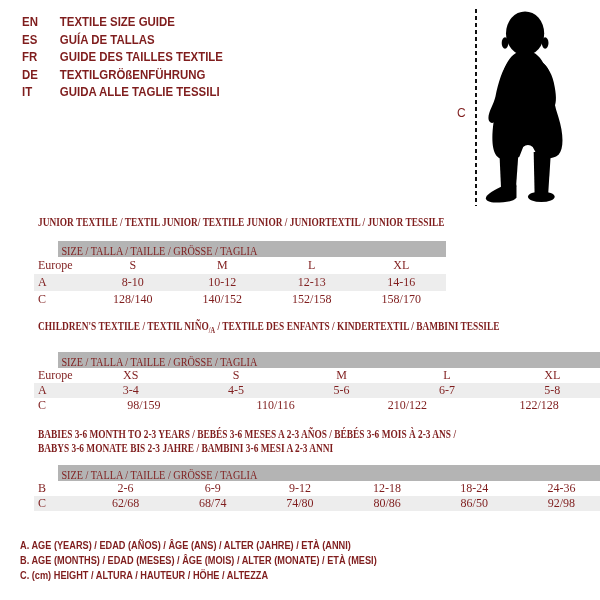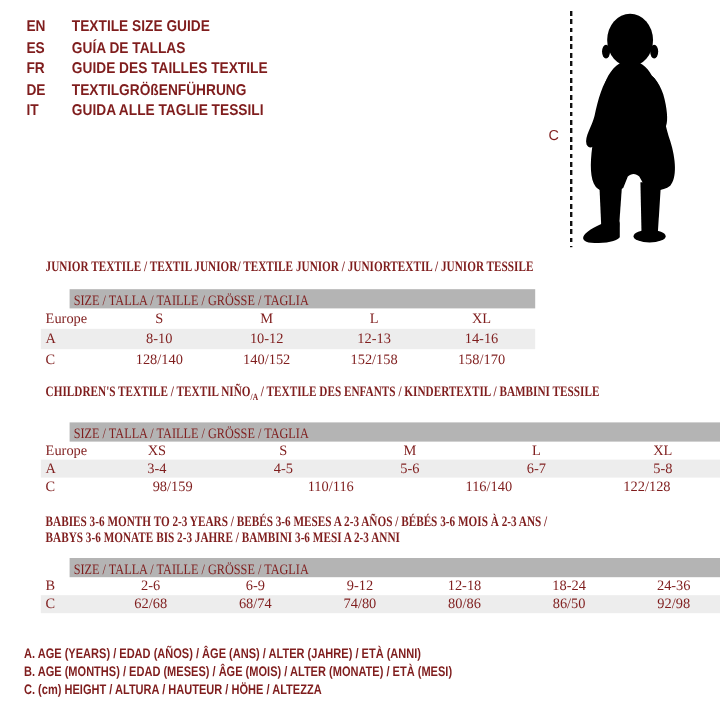--- a/index.html
+++ b/index.html
@@ -152,21 +152,21 @@
           <span class="cell">3-4</span>
           <span class="cell">4-5</span>
           <span class="cell">5-6</span>
           <span class="cell">6-7</span>
           <span class="cell">5-8</span>
         </div>
         <div class="row">
           <span class="label">C</span>
           <span class="cell">98/159</span>
           <span class="cell">110/116</span>
-          <span class="cell">116/140</span>
+          <span class="cell">210/122</span>
           <span class="cell">122/128</span>
         </div>
       </div>
   </section>
 
   <section class="tbl t3">
     <h2>
       <div>BABIES 3-6 MONTH TO 2-3 YEARS / BEBÉS 3-6 MESES A 2-3 AÑOS / BÉBÉS 3-6 MOIS À 2-3 ANS /</div>
       <div>BABYS 3-6 MONATE BIS 2-3 JAHRE / BAMBINI 3-6 MESI A 2-3 ANNI</div>
     </h2>

